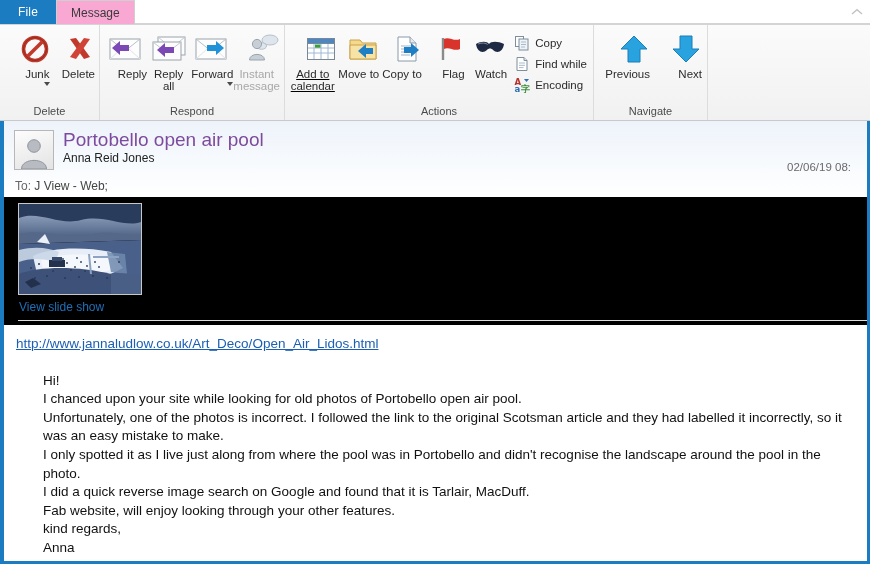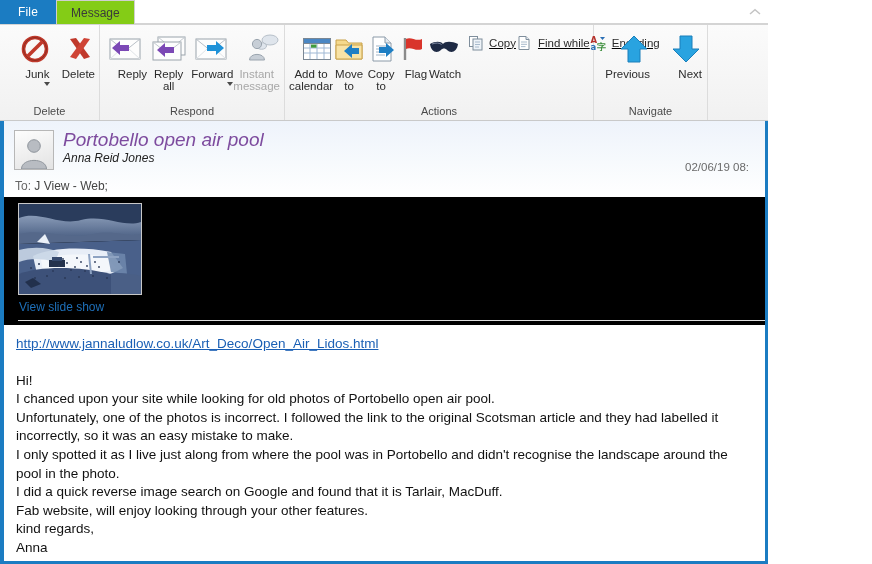--- a/index.html
+++ b/index.html
@@ -3,37 +3,37 @@
 <meta charset="utf-8">
 <style>
   html,body{margin:0;padding:0;}
   body{
     width:872px;height:564px;overflow:hidden;
     font-family:"Liberation Sans",sans-serif;
     background:#ffffff;
     -webkit-font-smoothing:antialiased;
   }
   .app{
-    position:relative;width:768px;height:564px;box-sizing:border-box;
+    position:relative;width:870px;height:564px;box-sizing:border-box;
     background:#ffffff;
   }
 
   
   .tabstrip{
     position:relative;height:24px;background:#ffffff;
     border-bottom:1px solid #d4d4d4;
     display:flex;align-items:flex-end;
   }
   .tab-file{
     width:56px;height:24px;background:#1b7cc2;color:#ffffff;
     display:flex;align-items:center;justify-content:center;
     font-size:12px;letter-spacing:.2px;
   }
   .tab-message{
-    height:24px;min-width:72px;padding:0 14px;background:#84cc16;
+    height:24px;min-width:72px;padding:0 14px;background:#f9a8d4;
     border-left:1px solid #cfcfcf;border-right:1px solid #cfcfcf;
     border-top:1px solid #cfcfcf;
     display:flex;align-items:center;justify-content:center;
     font-size:12px;color:#3a3a3a;box-sizing:border-box;
     position:relative;top:0px;
   }
   .tabstrip-fill{flex:1;height:23px;background:#ffffff;border-bottom:1px solid #d4d4d4;}
   .collapse-chevron{
     position:absolute;right:6px;top:5px;width:14px;height:14px;
     display:flex;align-items:center;justify-content:center;opacity:.45;
@@ -56,32 +56,32 @@
   .rgroup:last-child{border-right:none;}
   .rgroup-items{display:flex;align-items:flex-start;height:74px;}
   .rgroup-label{
     text-align:center;font-size:11px;color:#4a4a4a;
     padding-bottom:3px;
   }
   .rbtn{
     width:52px;display:flex;flex-direction:column;align-items:flex-end;
     padding-top:4px;cursor:default;
   }
-  .rbtn.wide{width:58px;}
+  .rbtn.wide{width:58px;text-decoration:underline;}
   .rbtn .ico{height:34px;display:flex;align-items:center;justify-content:center;}
   .rbtn .lbl{
     font-size:11.5px;color:#2b2b2b;text-align:center;line-height:12px;
     margin-top:2px;max-width:56px;
   }
   .rbtn.disabled .lbl{color:#a8a8a8;}
   .rbtn .caret{
     width:0;height:0;border-left:3.5px solid transparent;border-right:3.5px solid transparent;
     border-top:4px solid #4a4a4a;margin-top:2px;
   }
-  .rlist{display:flex;flex-direction:row;justify-content:center;padding:4px 2px 0 6px;text-decoration:underline;}
+  .rlist{display:flex;flex-direction:column;justify-content:center;padding:4px 2px 0 6px;}
   .rlist-item{
     display:flex;align-items:center;gap:5px;height:21px;cursor:default;
   }
   .rlist-item .lbl{font-size:11.5px;color:#2b2b2b;white-space:nowrap;}
   .rlist-ico{width:17px;height:17px;display:flex;align-items:center;justify-content:center;}
 
   
   .pane{
     position:absolute;left:0;right:0;top:121px;bottom:0;
     border-left:4px solid #1b7cc2;border-right:3px solid #1b7cc2;
@@ -124,21 +124,21 @@
   .attach-sep{border-bottom:1px solid #dddddd;margin-top:6px;}
 
   
   .msg-body{
     padding:10px 10px 0 12px;font-size:13.5px;color:#111;line-height:18.6px;
   }
   .body-link{
     color:#1a5fb4;text-decoration:underline;font-size:13.5px;cursor:pointer;
     display:inline-block;
   }
-  .body-line{white-space:pre-wrap;}
+  .body-line{white-space:pre-wrap;margin-left:27px;}
   .body-spacer{height:18px;}
 </style>
 </head>
 <body>
 
 <div class="app">
 
   <div class="tabstrip">
     <div class="tab-file">
       <span>File</span>
@@ -371,21 +371,21 @@
   <div class="pane">
 
     <div class="msg-header">
       <div class="hdr-top">
         <div class="avatar">
           <svg width="34" height="34" viewBox="0 0 34 34">
             <circle cx="17" cy="11" r="6.3" fill="#b8bcc2" stroke="#8f959c" stroke-width="1"></circle>
             <path d="M4.5 34 C4.5 22.5 29.5 22.5 29.5 34 Z" fill="#b8bcc2" stroke="#8f959c" stroke-width="1"></path>
           </svg>
         </div>
-        <div style="flex:1;min-width:0;font-style:italic;">
+        <div style="flex:1;min-width:0;">
           <div class="subject">Portobello open air pool</div>
           <div class="sender">Anna Reid Jones</div>
         </div>
       </div>
       <div class="date-stamp">02/06/19 08:</div>
       <div class="to-line">
         <span class="to-lbl">To:</span>
         <span>J View - Web;</span>
       </div>
     </div>

